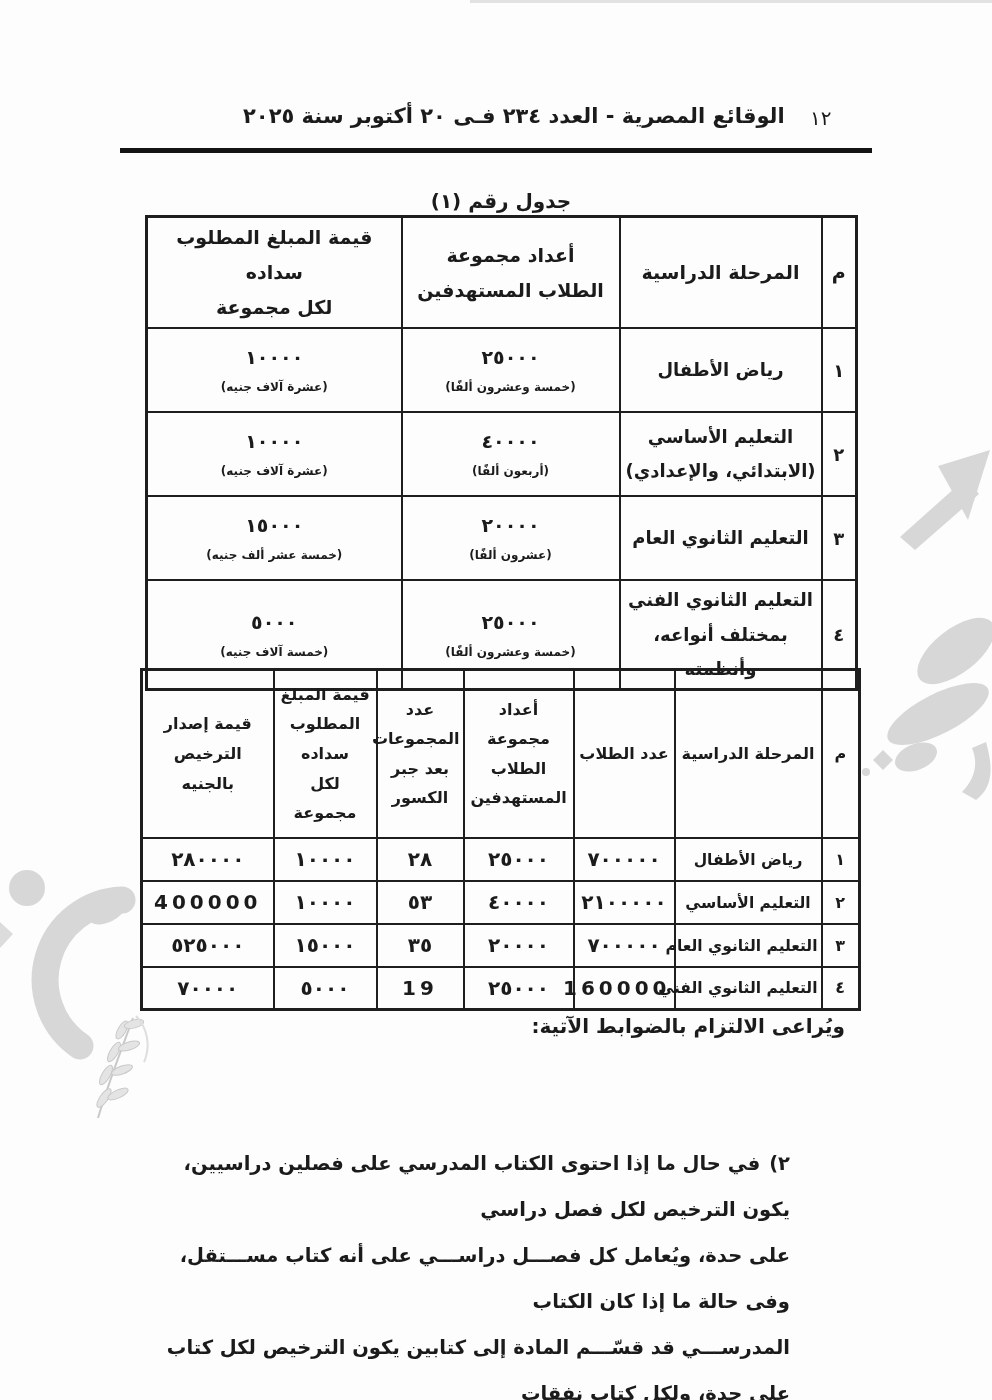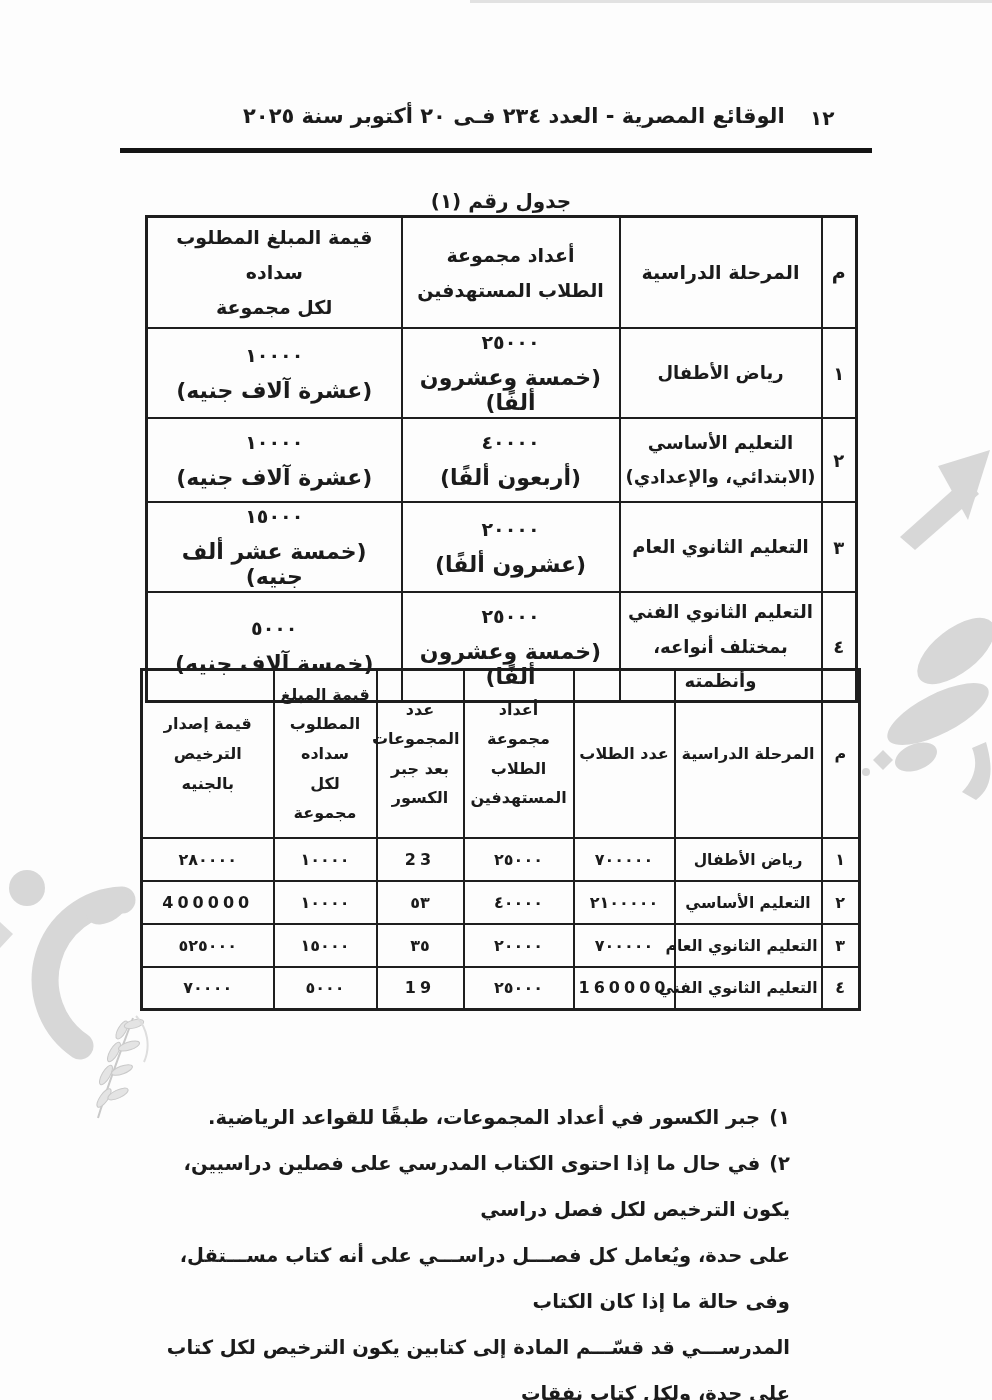--- a/index.html
+++ b/index.html
@@ -15,21 +15,21 @@
   .wm { position:absolute; inset:0; z-index:0; pointer-events:none; }
   .content { position:absolute; inset:0; z-index:1; }
 
   .gazette-title {
     position:absolute; top:104px; left:243px;
     direction:rtl; font-size:21px; font-weight:bold; letter-spacing:.2px;
     white-space:nowrap;
   }
   .page-number {
     position:absolute; top:106px; left:810px;
-    font-size:20px; font-weight:bold; direction:rtl;
+    font-size:20px; font-weight:normal; direction:rtl;
   }
   .header-rule {
     position:absolute; top:148px; left:120px; width:752px; height:3px;
     border-top:4px solid #141414; border-bottom:1px solid #141414;
   }
 
   .tbl-title {
     position:absolute; direction:rtl; text-align:center;
     font-size:20px; font-weight:bold;
   }
@@ -47,29 +47,29 @@
   .preline { white-space:pre-line; }
 
   #table1 { left:145px; top:215px; width:710px; }
   #table1 thead tr { height:85px; }
   #table1 tbody tr { height:84px; }
   #table1 tbody tr:last-child { height:89px; }
   #table1 th { font-size:19px; line-height:1.85; }
   #table1 .stage { font-size:18px; line-height:1.9; }
   #table1 .idx { font-size:18px; }
   #table1 .num { display:block; font-size:19px; letter-spacing:5px; }
-  #table1 .lbl { display:block; font-size:22px; margin-top:12px; }
+  #table1 .lbl { display:block; font-size:12px; margin-top:12px; }
 
   #table2 { left:140px; top:668px; width:718px; }
   #table2 thead tr { height:168px; }
   #table2 tbody tr { height:43px; }
   #table2 th { font-size:16px; line-height:1.85; }
   #table2 .stage { font-size:15.5px; white-space:nowrap; }
   #table2 .idx { font-size:16px; }
-  #table2 .num { font-size:16px; letter-spacing:4px; }
+  #table2 .num { font-size:20px; letter-spacing:4px; }
 
   .notes-intro {
     position:absolute; top:1014px; right:147px;
     direction:rtl; font-size:20px; font-weight:bold;
   }
   .note-item {
     position:absolute; right:177px; width:685px;
     direction:rtl; text-align:right;
     padding-right:25px; text-indent:-25px;
     font-size:19.5px; font-weight:bold; line-height:46px;
@@ -223,21 +223,21 @@
           <th><span class="preline">قيمة إصدار
 الترخيص بالجنيه</span></th>
         </tr>
       </thead>
       <tbody>
         <tr>
           <td class="idx"><span>١</span></td>
           <td><span class="stage">رياض الأطفال</span></td>
           <td><span class="num">٧٠٠٠٠٠</span></td>
           <td><span class="num">٢٥٠٠٠</span></td>
-          <td><span class="num">23</span></td>
+          <td><span class="num">٢٨</span></td>
           <td><span class="num">١٠٠٠٠</span></td>
           <td><span class="num">٢٨٠٠٠٠</span></td>
         </tr>
         <tr>
           <td class="idx"><span>٢</span></td>
           <td><span class="stage">التعليم الأساسي</span></td>
           <td><span class="num">٢١٠٠٠٠٠</span></td>
           <td><span class="num">٤٠٠٠٠</span></td>
           <td><span class="num">٥٣</span></td>
           <td><span class="num">١٠٠٠٠</span></td>
@@ -257,23 +257,21 @@
           <td><span class="stage">التعليم الثانوي الفني</span></td>
           <td><span class="num">160000</span></td>
           <td><span class="num">٢٥٠٠٠</span></td>
           <td><span class="num">19</span></td>
           <td><span class="num">٥٠٠٠</span></td>
           <td><span class="num">٧٠٠٠٠</span></td>
         </tr>
       </tbody>
     </table>
 
-    <div class="note-item" id="note-1">
-      <span class="note-marker">١)</span><span>جبر الكسور في أعداد المجموعات، طبقًا للقواعد الرياضية.</span>
-    </div>
+    <div class="notes-intro">ويُراعى الالتزام بالضوابط الآتية:</div>
     <div class="note-item" id="note-2">
       <span class="note-marker">٢)</span><span>في حال ما إذا احتوى الكتاب المدرسي على فصلين دراسيين، يكون الترخيص لكل فصل دراسي
 على حدة، ويُعامل كل فصـــل دراســـي على أنه كتاب مســـتقل، وفى حالة ما إذا كان الكتاب
 المدرســـي قد قسّـــم المادة إلى كتابين يكون الترخيص لكل كتاب على حدة، ولكل كتاب نفقات
 ترخيص مستقلة.</span>
     </div>
 
   </div>
 </div>
 

